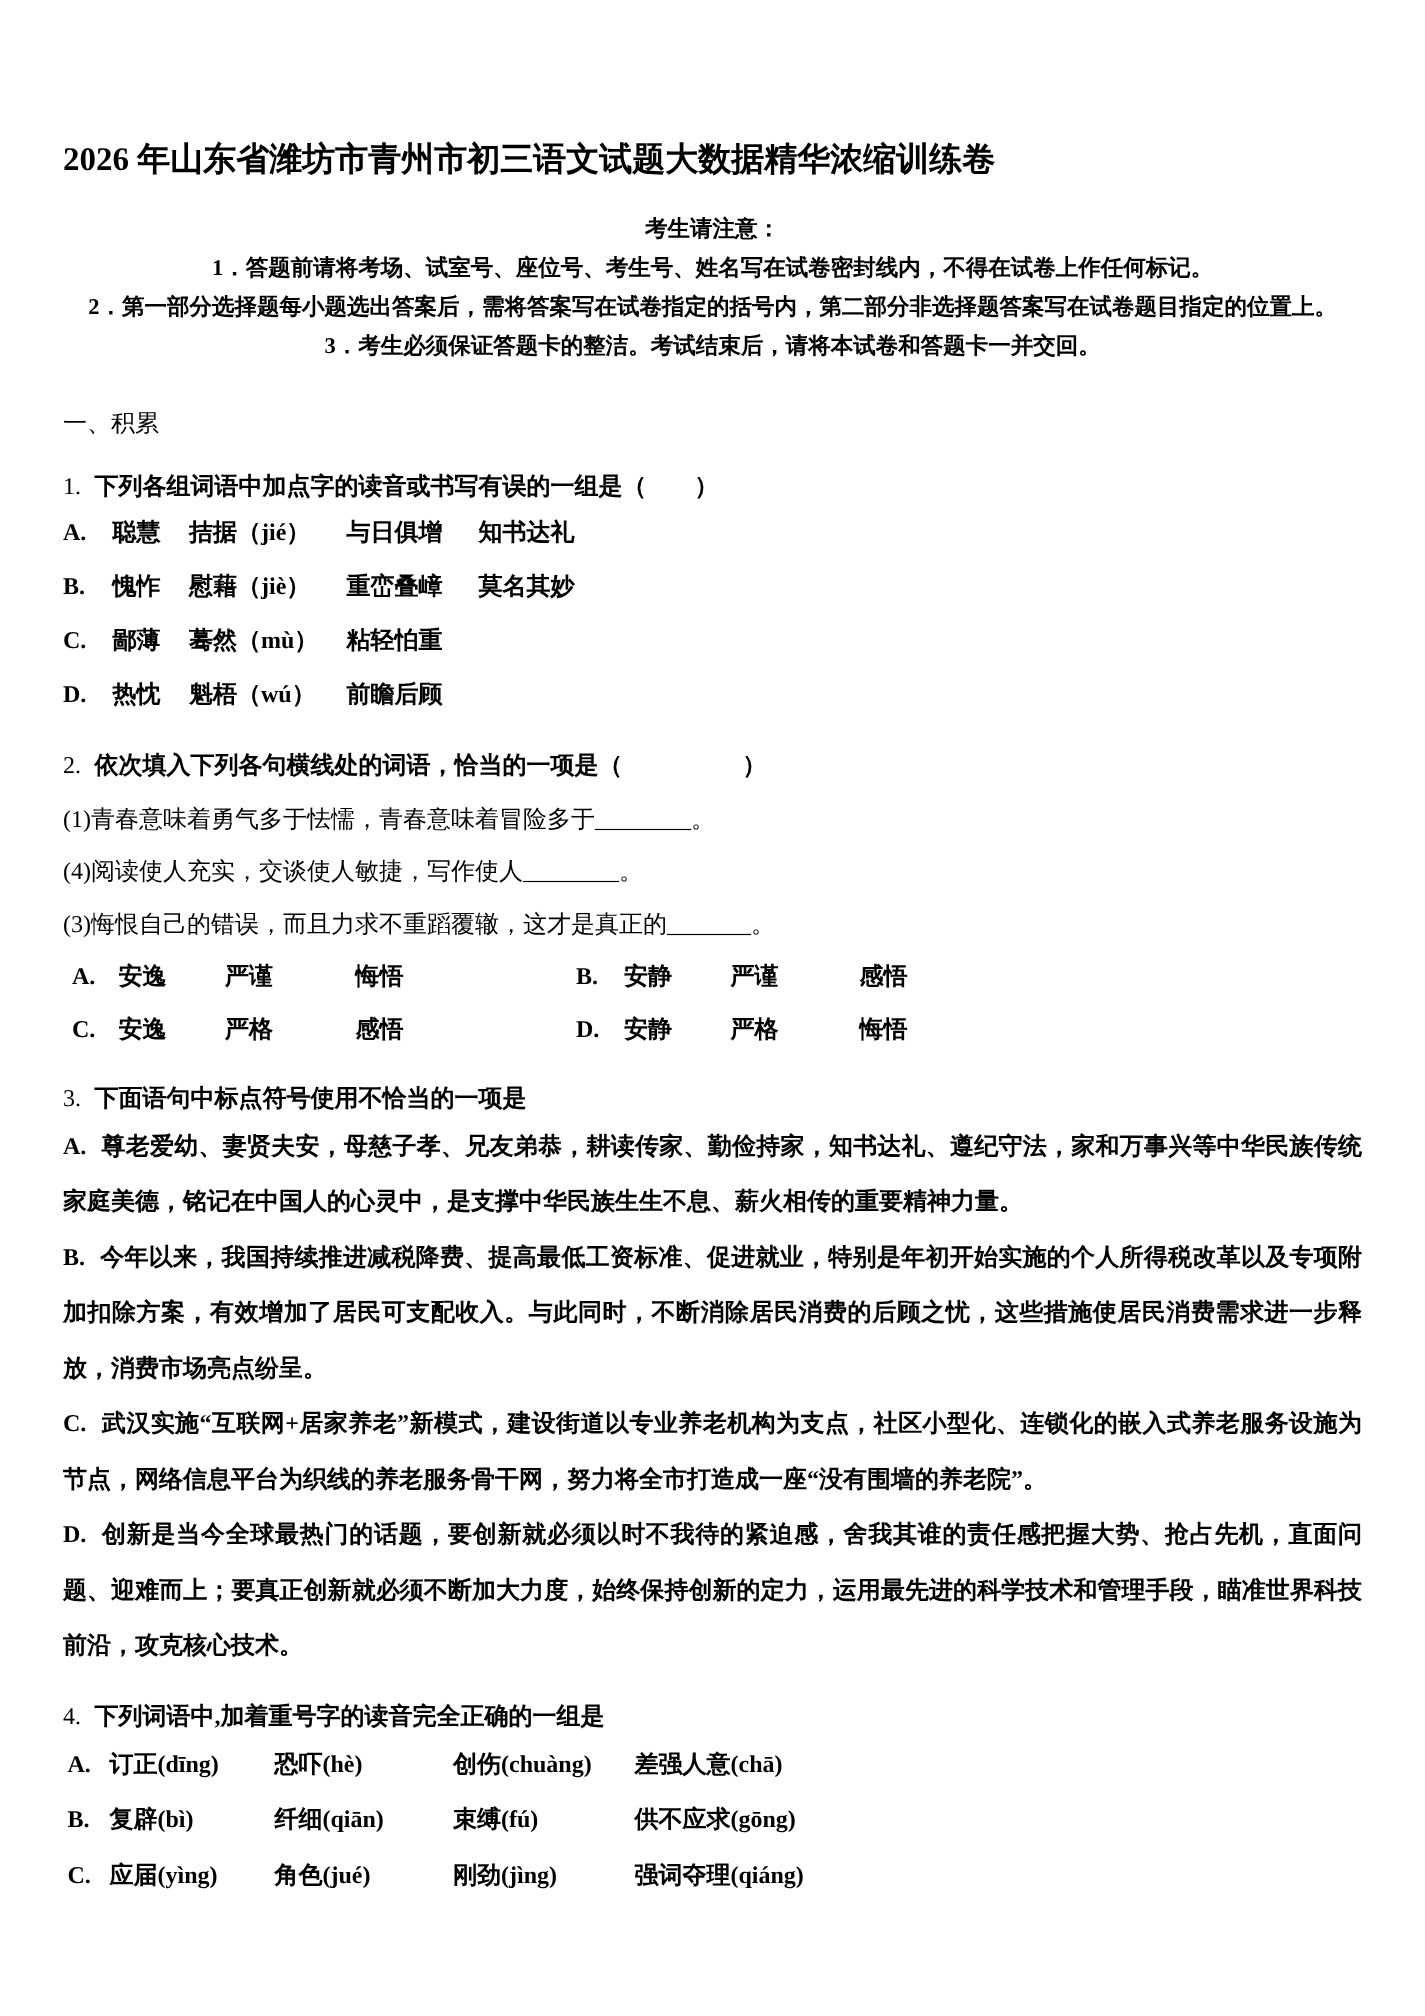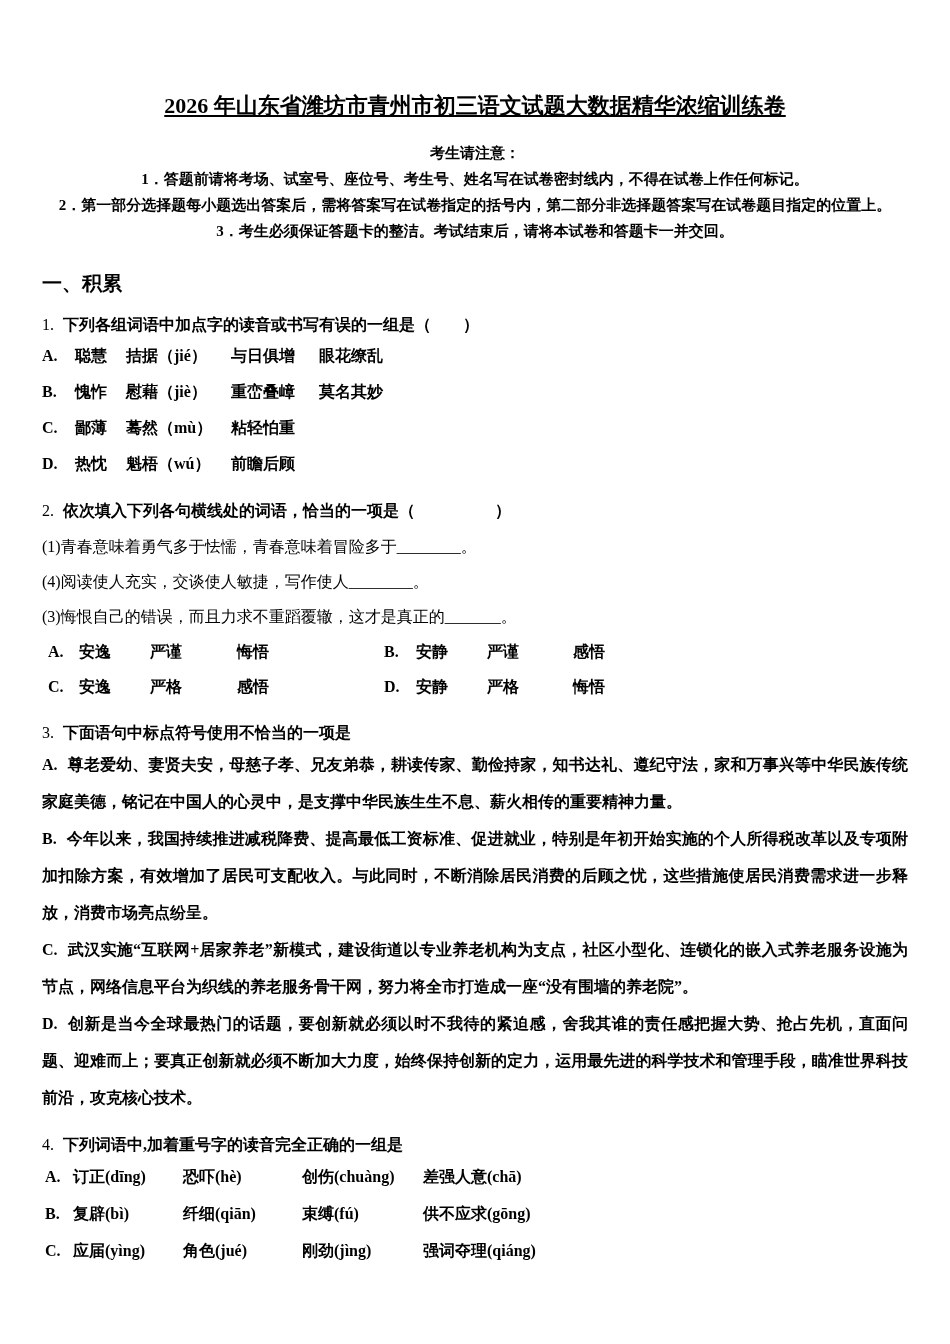--- a/index.html
+++ b/index.html
@@ -13,35 +13,34 @@
   .page {
     width: 950px;
     height: 1344px;
     padding: 92px 42px 0 42px;
     color: #000000;
     font-family: "Liberation Serif", "DejaVu Serif", serif;
   }
   .title {
     font-size: 22px;
     font-weight: 700;
-    text-align: center;
+    text-align: left;
     margin: 0 0 20px 0;
     line-height: 28px;
-    text-decoration: underline;
   }
   .notice p {
     margin: 0;
     font-size: 15px;
     line-height: 26px;
     font-weight: 700;
     text-align: center;
   }
   .sec-heading {
-    font-size: 20px;
-    font-weight: 700;
+    font-size: 16px;
+    font-weight: 400;
     line-height: 26px;
     margin: 26px 0 0 0;
   }
   .stem {
     font-size: 16px;
     font-weight: 700;
     line-height: 26px;
     margin: 7px 0 0 0;
   }
   .qnum {
@@ -99,21 +98,21 @@
 
   <p class="sec-heading">一、积累</p>
 
   <div class="qblock">
     <p class="stem"><span class="qnum">1.</span><span>下列各组词语中加点字的读音或书写有误的一组是（　　）</span></p>
     <div class="optrow q1row">
       <span class="olabel">A.</span>
       <span>聪慧</span>
       <span>拮据（jié）</span>
       <span>与日俱增</span>
-      <span>眼花缭乱</span>
+      <span>知书达礼</span>
     </div>
     <div class="optrow q1row">
       <span class="olabel">B.</span>
       <span>愧怍</span>
       <span>慰藉（jiè）</span>
       <span>重峦叠嶂</span>
       <span>莫名其妙</span>
     </div>
     <div class="optrow q1row">
       <span class="olabel">C.</span>

